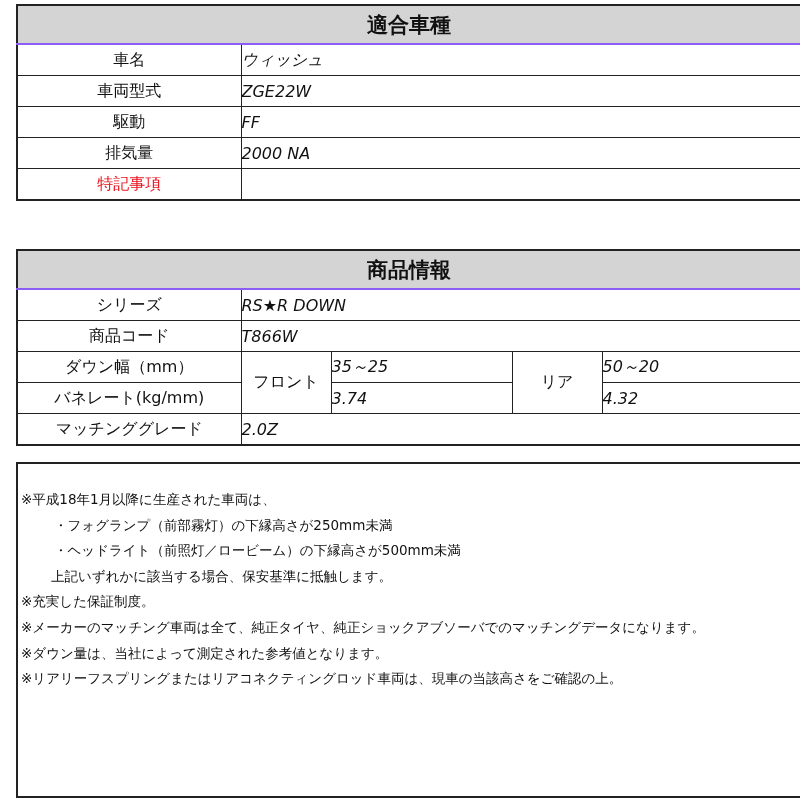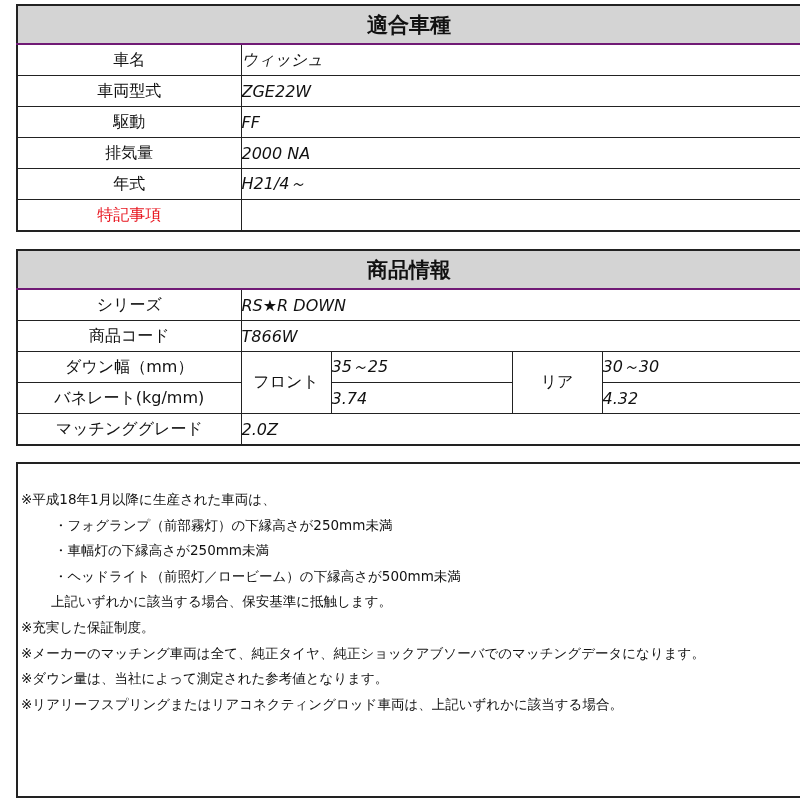--- a/index.html
+++ b/index.html
@@ -10,21 +10,21 @@
     table.spec {
       position: absolute; left: 16px; border-collapse: collapse; table-layout: fixed;
       width: 786px; border: 2px solid #222;
     }
     table.spec td, table.spec th {
       border: 1px solid #222; padding: 0; font-size: 16px; font-weight: normal;
       overflow: hidden; white-space: nowrap;
     }
     table.spec th.head {
       background: #d4d4d4; height: 37px; font-size: 21px; font-weight: bold; text-align: center;
-      border-bottom: 2px solid #701a75;
+      border-bottom: 2px solid #8b5cf6;
       margin-left: 29px;
     }
     td.label { text-align: center; }
     td.value { text-align: left; padding-left: 3px; font-style: italic; }
     td.red { color: #e8141e; font-weight: bold; }
     td.center { text-align: center; }
     .italic { font-style: italic; margin-left: 16px; }
     #t1 { top: 4px; }
     #t1 tr.row td { height: 30px; }
     #t2 { top: 249px; }
@@ -60,24 +60,20 @@
   </tr>
   <tr class="row">
     <td class="label">駆動</td>
     <td class="value">FF</td>
   </tr>
   <tr class="row">
     <td class="label">排気量</td>
     <td class="value">2000 NA</td>
   </tr>
   <tr class="row">
-    <td class="label">年式</td>
-    <td class="value">H21/4～</td>
-  </tr>
-  <tr class="row">
     <td class="label red">特記事項</td>
     <td class="value"></td>
   </tr>
 </tbody>
   </table>
 
 <table class="spec" id="t2">
   <colgroup>
     <col style="width:224px">
       <col style="width:90px">
@@ -95,39 +91,38 @@
   </tr>
   <tr class="row">
     <td class="label">商品コード</td>
     <td class="value" colspan="4">T866W</td>
   </tr>
   <tr class="row">
     <td class="label">ダウン幅（mm）</td>
     <td class="center" rowspan="2">フロント</td>
     <td class="value">35～25</td>
     <td class="center" rowspan="2">リア</td>
-    <td class="value">30～30</td>
+    <td class="value">50～20</td>
   </tr>
   <tr class="row">
     <td class="label">バネレート(kg/mm)</td>
     <td class="value">3.74</td>
     <td class="value">4.32</td>
   </tr>
   <tr class="row">
     <td class="label">マッチンググレード</td>
     <td class="value" colspan="4">2.0Z</td>
   </tr>
 </tbody>
   </table>
 
 <div class="notes">
   <div class="inner">
     <div class="line">※平成18年1月以降に生産された車両は、</div>
     <div class="line ind1">・フォグランプ（前部霧灯）の下縁高さが250mm未満</div>
-    <div class="line ind1">・車幅灯の下縁高さが250mm未満</div>
     <div class="line ind1">・ヘッドライト（前照灯／ロービーム）の下縁高さが500mm未満</div>
     <div class="line ind2">上記いずれかに該当する場合、保安基準に抵触します。</div>
     <div class="line">※充実した保証制度。</div>
     <div class="line">※メーカーのマッチング車両は全て、純正タイヤ、純正ショックアブソーバでのマッチングデータになります。</div>
     <div class="line">※ダウン量は、当社によって測定された参考値となります。</div>
-    <div class="line">※リアリーフスプリングまたはリアコネクティングロッド車両は、上記いずれかに該当する場合。</div>
+    <div class="line">※リアリーフスプリングまたはリアコネクティングロッド車両は、現車の当該高さをご確認の上。</div>
   </div>
 </div>
 
 </body></html>

